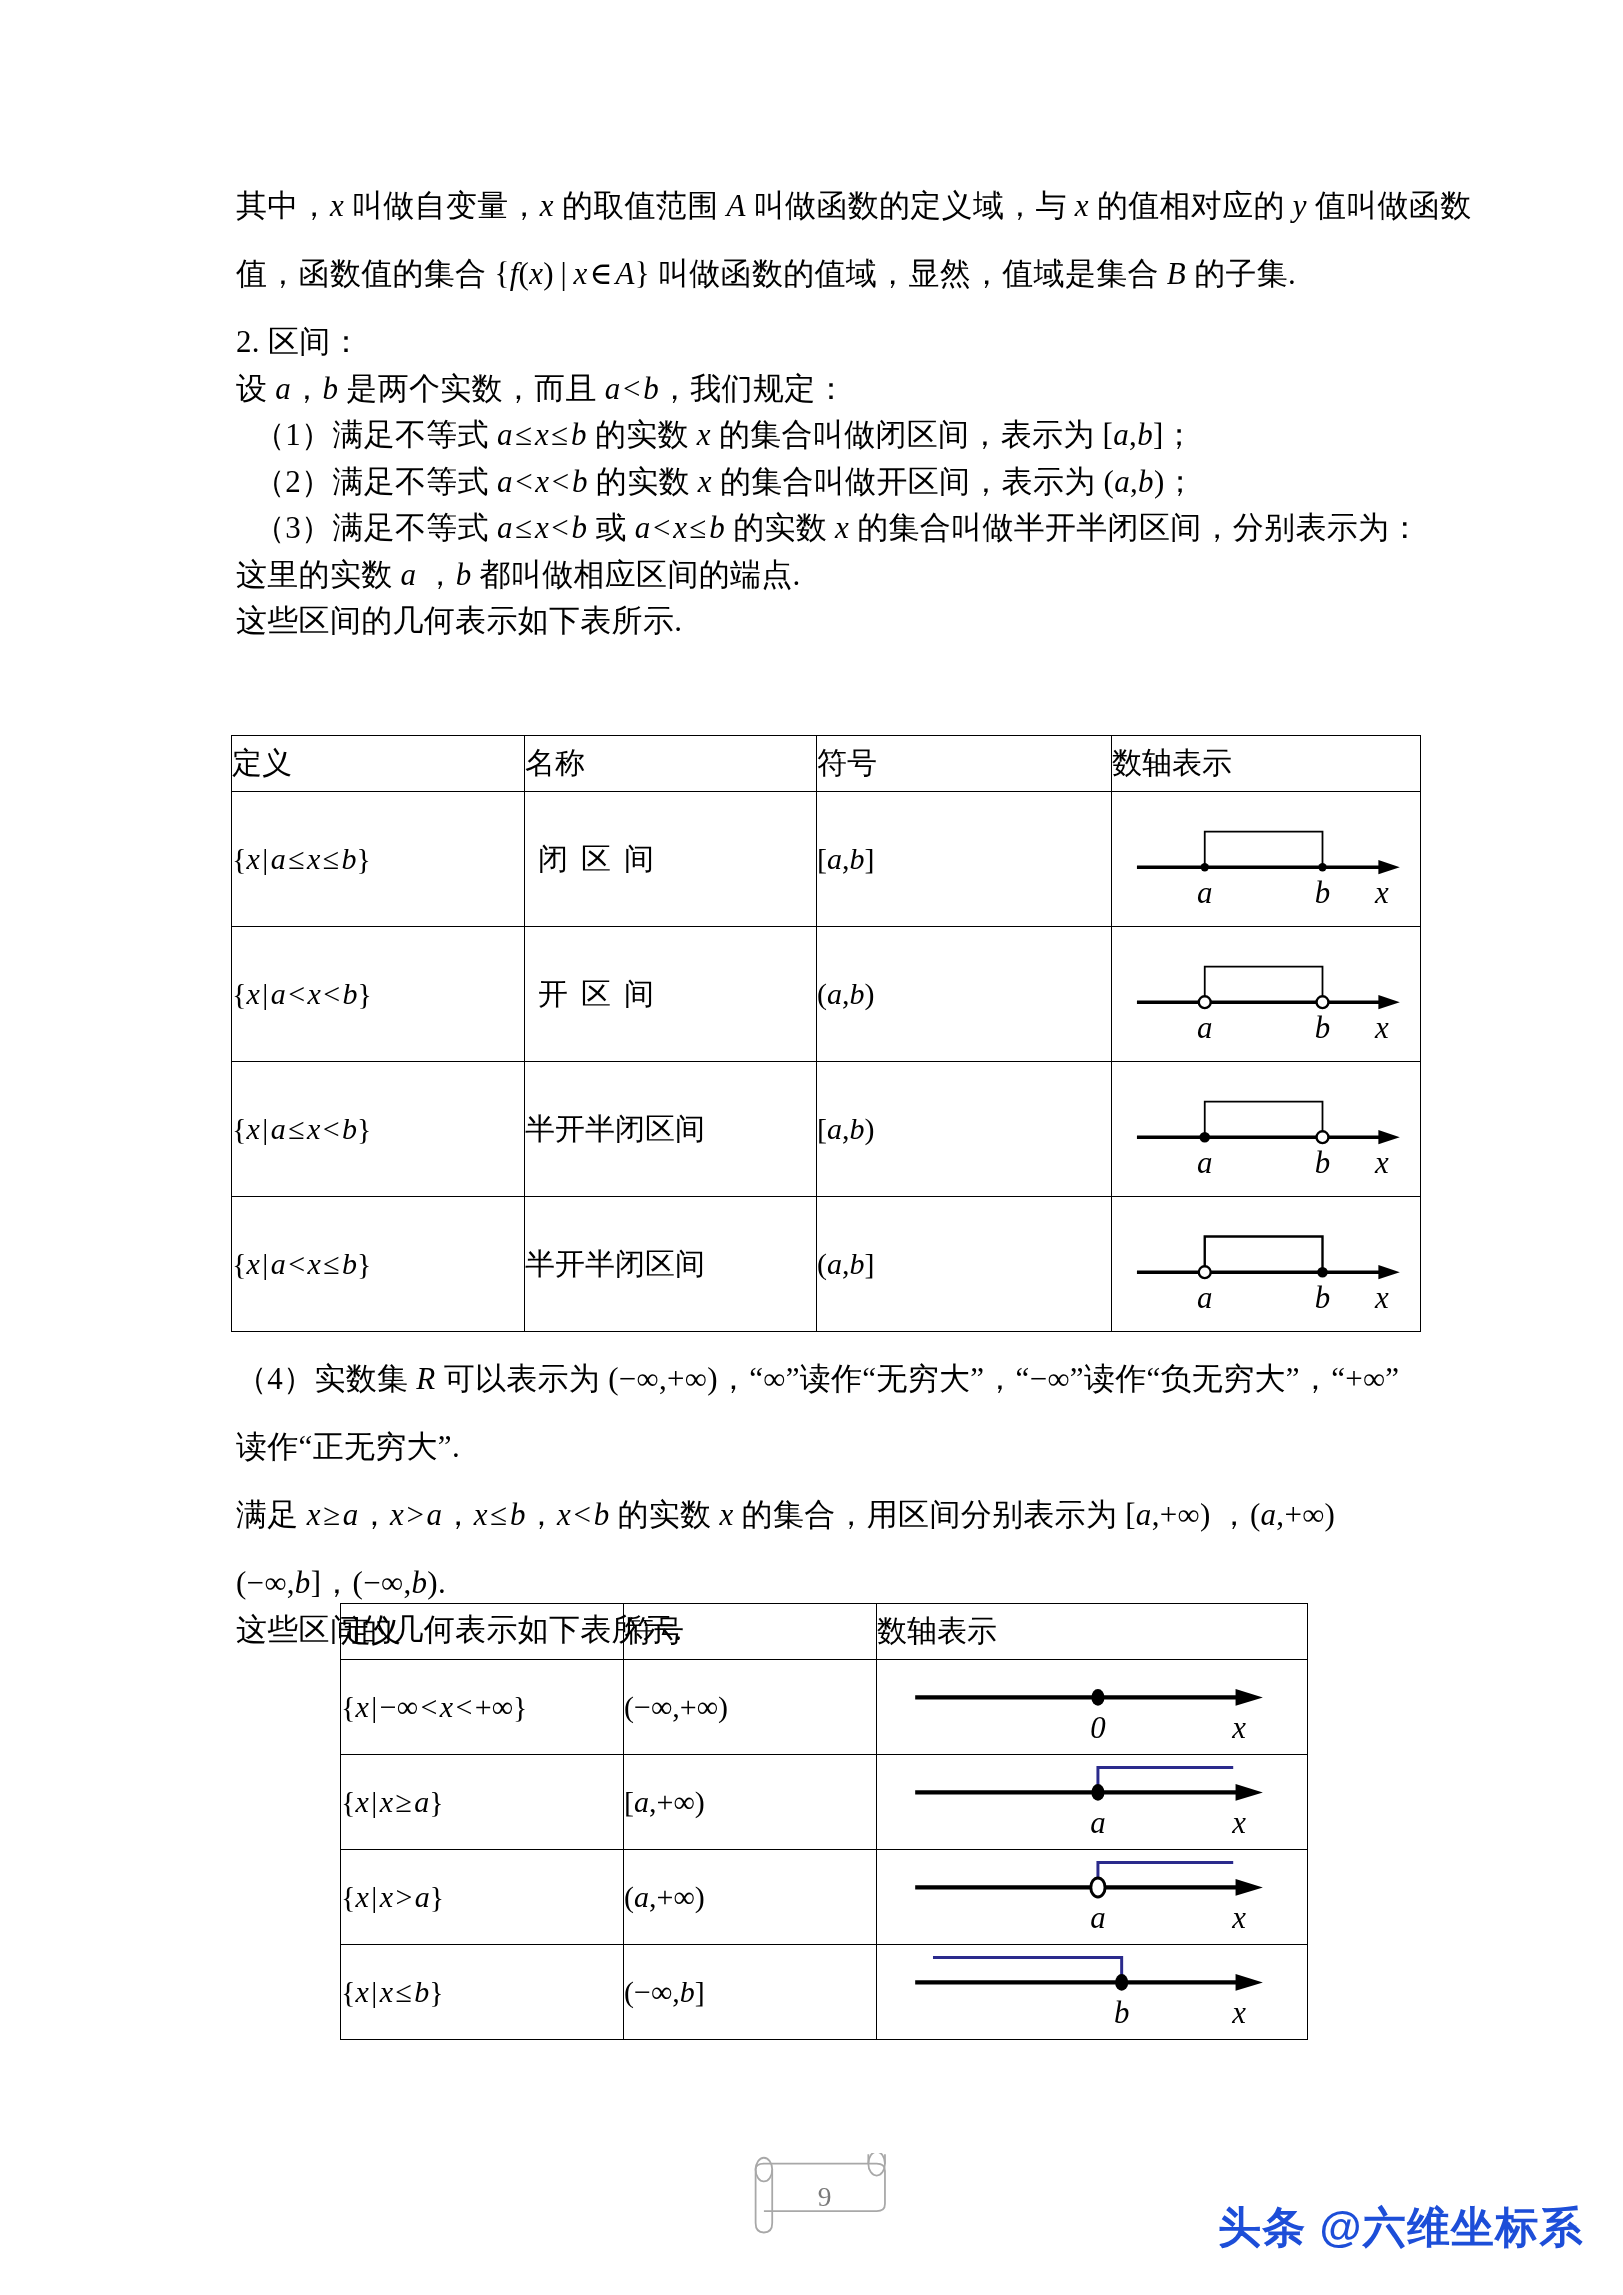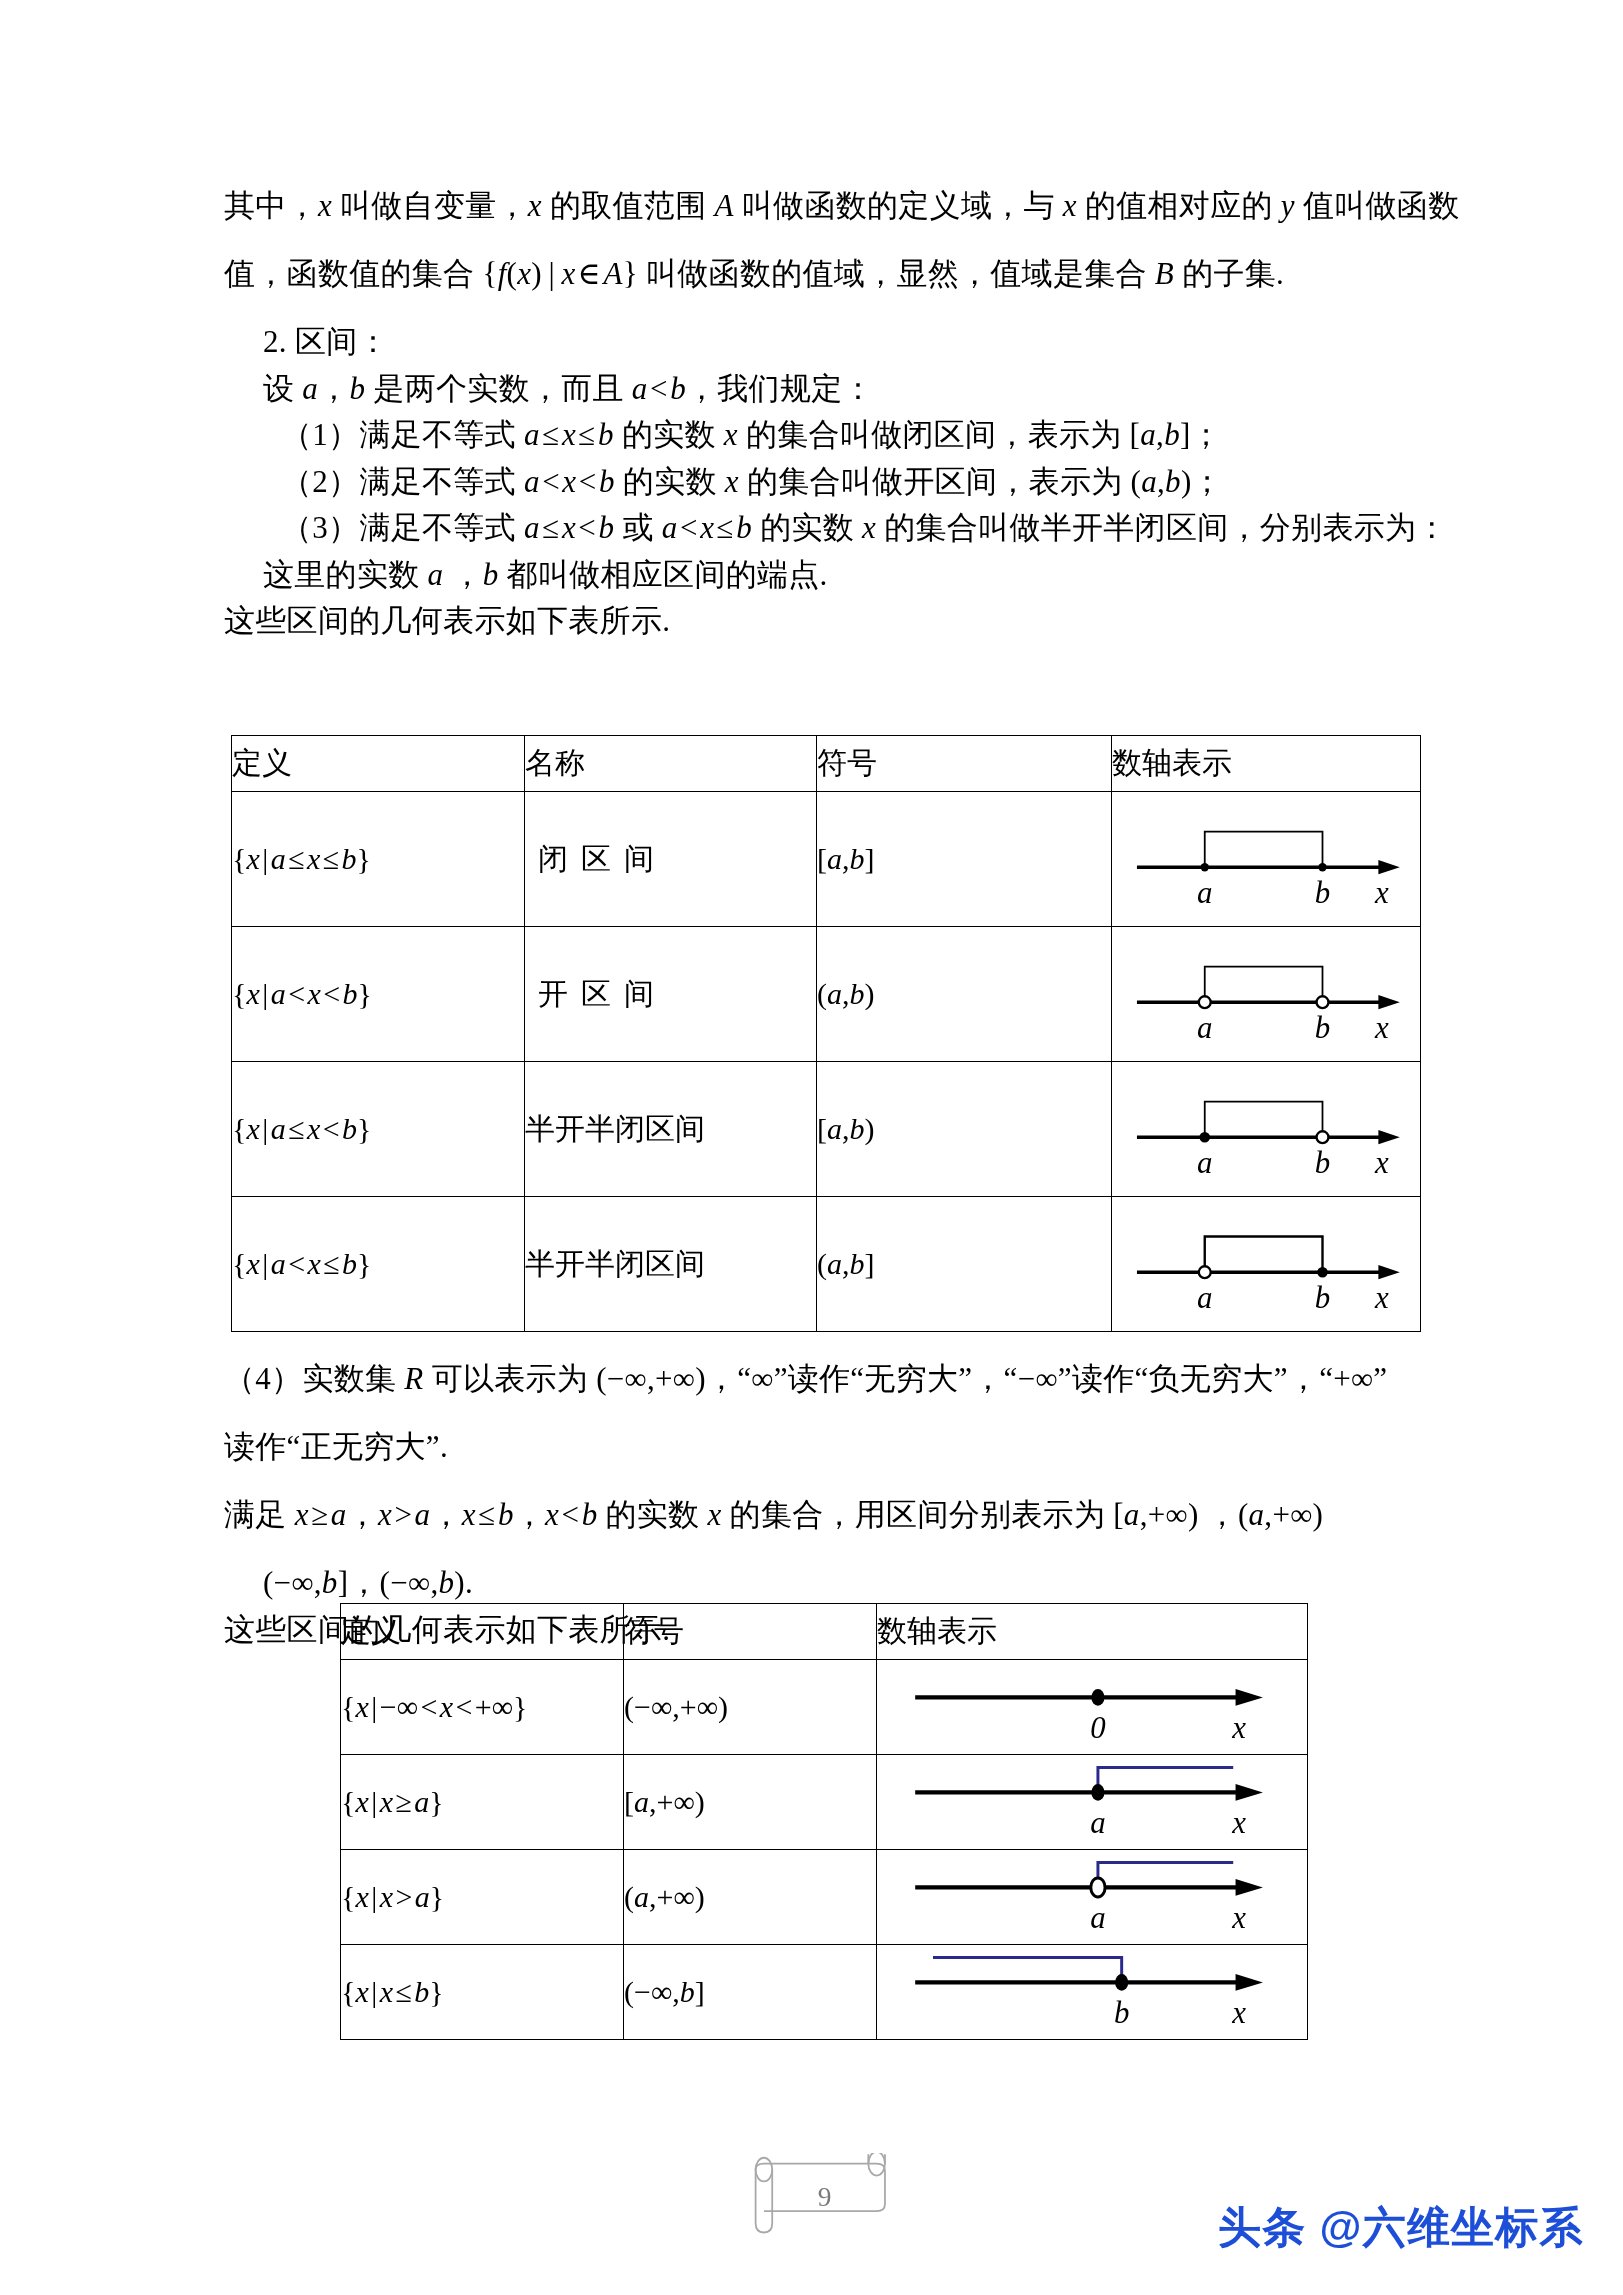--- a/index.html
+++ b/index.html
@@ -7,30 +7,30 @@
     width:1623px;height:2295px;
     background:#ffffff;
     font-family:"Liberation Serif","DejaVu Serif",serif;
     color:#000;
     position:relative;
     overflow:hidden;
   }
   .page{position:absolute;left:0;top:0;width:1623px;height:2295px;}
 
   
-  .content{position:absolute;left:224px;top:190px;width:1187px;}
+  .content{position:absolute;left:236px;top:190px;width:1187px;}
   .line{
     font-size:31px;
     line-height:1.0;
     margin:0 0 0 0;
     white-space:nowrap;
     letter-spacing:0.3px;
   }
   .para{margin-bottom:37px;}
-  .tight{margin-bottom:15.5px;margin-left:39px;}
+  .tight{margin-bottom:15.5px;}
   .indent{padding-left:18px;}
   .indent2{padding-left:50px;}
   .mi{font-style:italic;}
   .op{font-style:normal;padding:0 2.4px;}
 
   
   table.tbl{
     border-collapse:collapse;
     table-layout:fixed;
   }

